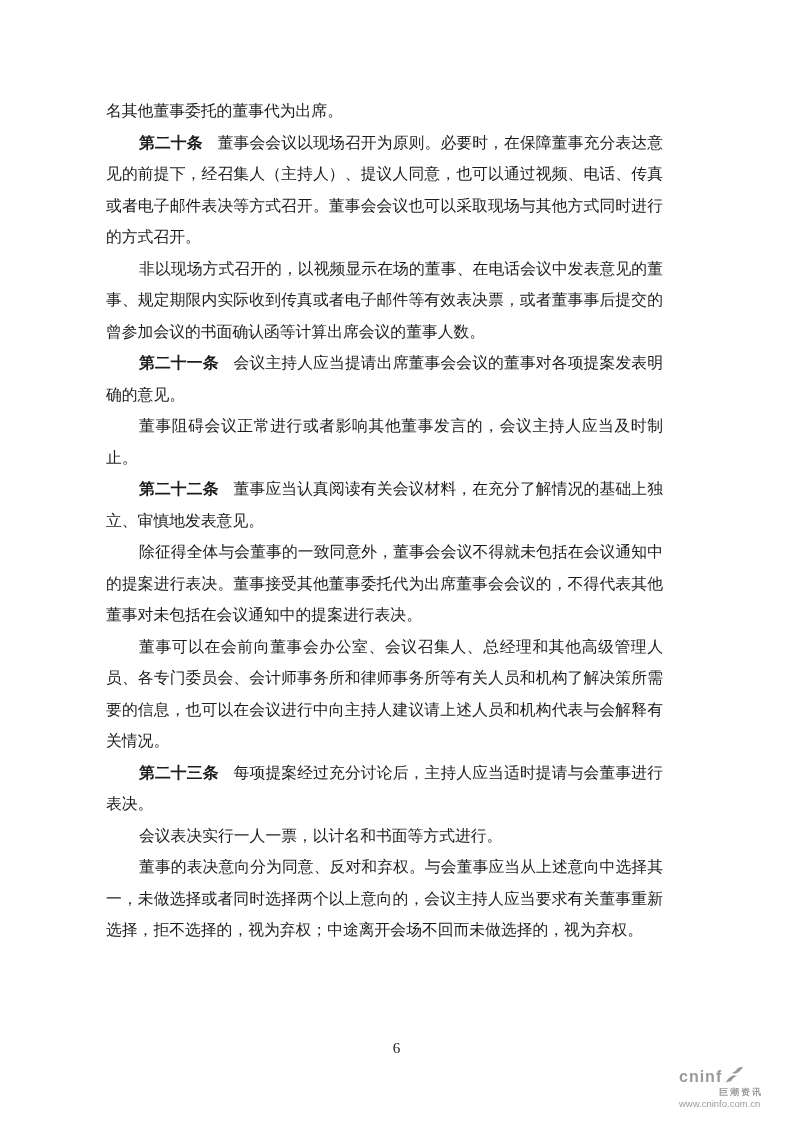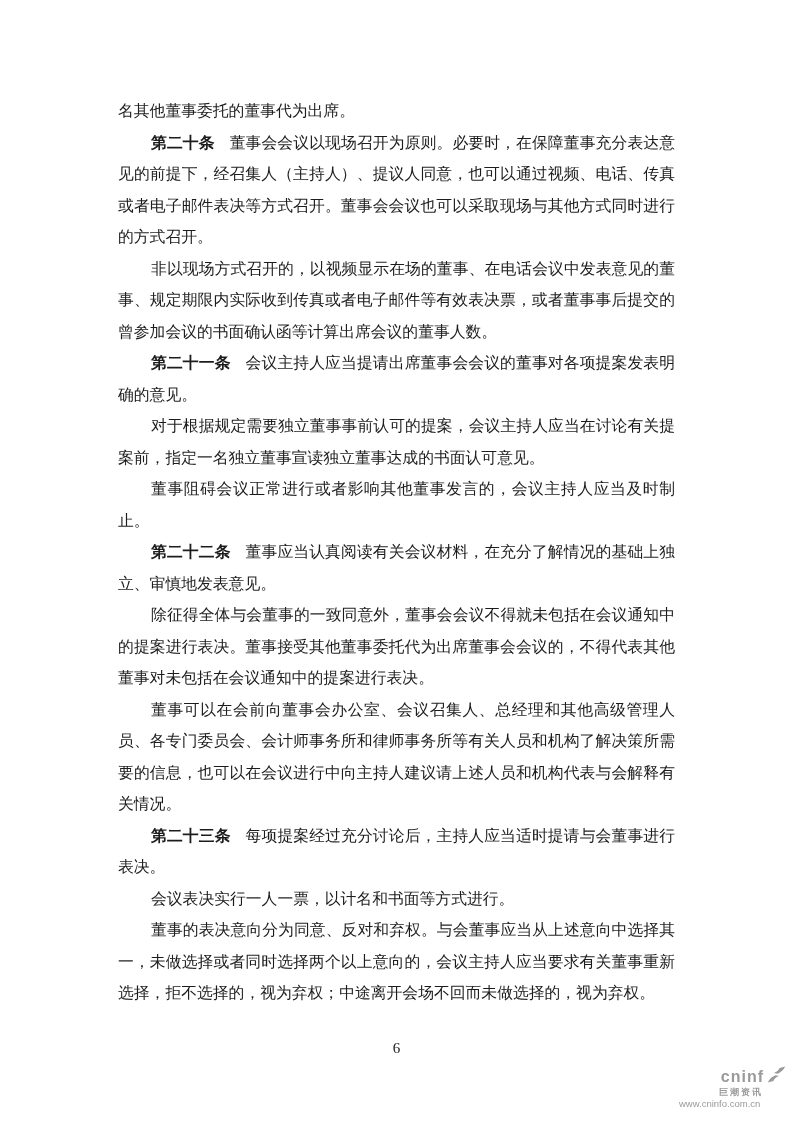--- a/index.html
+++ b/index.html
@@ -7,21 +7,21 @@
     position: relative;
     width: 793px;
     height: 1122px;
     background: #ffffff;
     overflow: hidden;
     font-family: "Liberation Serif", "DejaVu Serif", serif;
     color: #1c1c1c;
   }
   .doc-body {
     position: absolute;
-    left: 118px;
+    left: 106px;
     top: 95px;
     width: 557px;
     font-size: 15.8px;
     line-height: 31.5px;
     text-align: justify;
     text-justify: inter-ideograph;
     letter-spacing: 0;
   }
   .para { margin: 0; text-indent: 33px; }
   .para.no-indent { text-indent: 0; }
@@ -39,21 +39,20 @@
     position: absolute;
     right: 4px;
     top: 1066px;
     width: 110px;
     color: #9a9a9a;
     font-family: "Liberation Sans", "DejaVu Sans", sans-serif;
     user-select: none;
   }
   .wm-top {
     display: flex;
-    justify-content: flex-end;
     align-items: center;
     gap: 2px;
     padding-right: 2px;
   }
   .wm-logo-text {
     font-weight: bold;
     font-size: 16px;
     letter-spacing: 1px;
     line-height: 16px;
   }
@@ -75,21 +74,20 @@
 </head>
 <body>
 
 <div class="page">
 
   <div class="doc-body">
       <p class="para no-indent"><span>名其他董事委托的董事代为出席。</span></p>
       <p class="para"><span class="term">第二十条</span><span>董事会会议以现场召开为原则。必要时，在保障董事充分表达意见的前提下，经召集人（主持人）、提议人同意，也可以通过视频、电话、传真或者电子邮件表决等方式召开。董事会会议也可以采取现场与其他方式同时进行的方式召开。</span></p>
       <p class="para"><span>非以现场方式召开的，以视频显示在场的董事、在电话会议中发表意见的董事、规定期限内实际收到传真或者电子邮件等有效表决票，或者董事事后提交的曾参加会议的书面确认函等计算出席会议的董事人数。</span></p>
       <p class="para"><span class="term">第二十一条</span><span>会议主持人应当提请出席董事会会议的董事对各项提案发表明确的意见。</span></p>
-      <p class="para"><span>对于根据规定需要独立董事事前认可的提案，会议主持人应当在讨论有关提案前，指定一名独立董事宣读独立董事达成的书面认可意见。</span></p>
       <p class="para"><span>董事阻碍会议正常进行或者影响其他董事发言的，会议主持人应当及时制止。</span></p>
       <p class="para"><span class="term">第二十二条</span><span>董事应当认真阅读有关会议材料，在充分了解情况的基础上独立、审慎地发表意见。</span></p>
       <p class="para"><span>除征得全体与会董事的一致同意外，董事会会议不得就未包括在会议通知中的提案进行表决。董事接受其他董事委托代为出席董事会会议的，不得代表其他董事对未包括在会议通知中的提案进行表决。</span></p>
       <p class="para"><span>董事可以在会前向董事会办公室、会议召集人、总经理和其他高级管理人员、各专门委员会、会计师事务所和律师事务所等有关人员和机构了解决策所需要的信息，也可以在会议进行中向主持人建议请上述人员和机构代表与会解释有关情况。</span></p>
       <p class="para"><span class="term">第二十三条</span><span>每项提案经过充分讨论后，主持人应当适时提请与会董事进行表决。</span></p>
       <p class="para"><span>会议表决实行一人一票，以计名和书面等方式进行。</span></p>
       <p class="para"><span>董事的表决意向分为同意、反对和弃权。与会董事应当从上述意向中选择其一，未做选择或者同时选择两个以上意向的，会议主持人应当要求有关董事重新选择，拒不选择的，视为弃权；中途离开会场不回而未做选择的，视为弃权。</span></p>
     </div>
 
   <div class="page-number">6</div>

